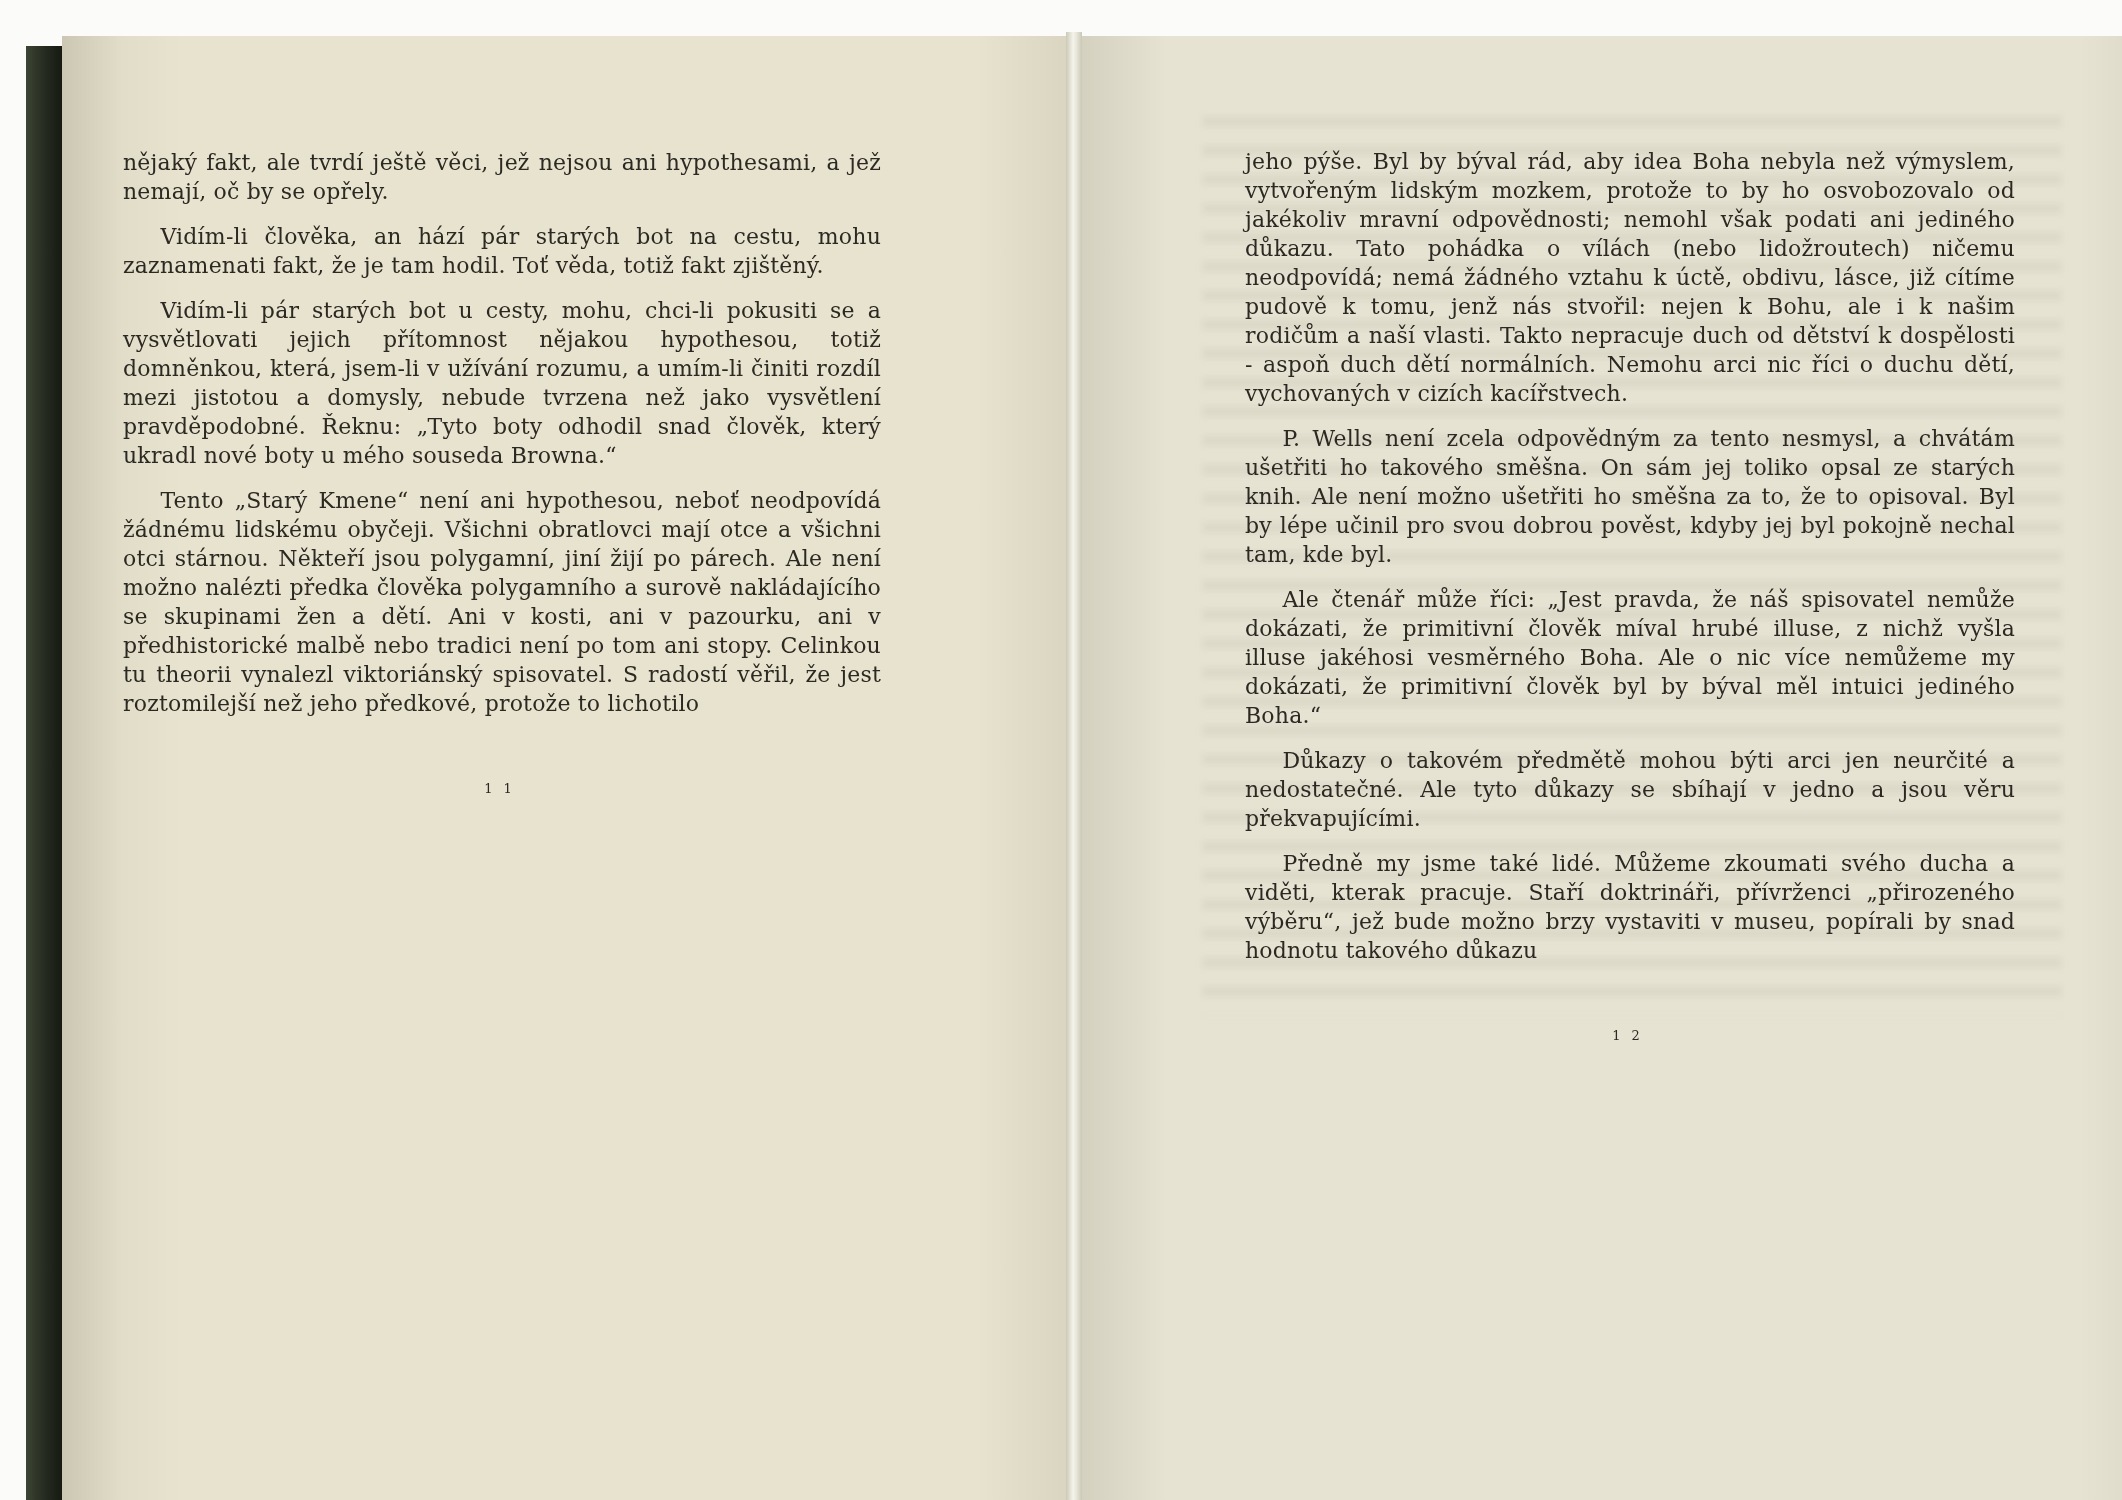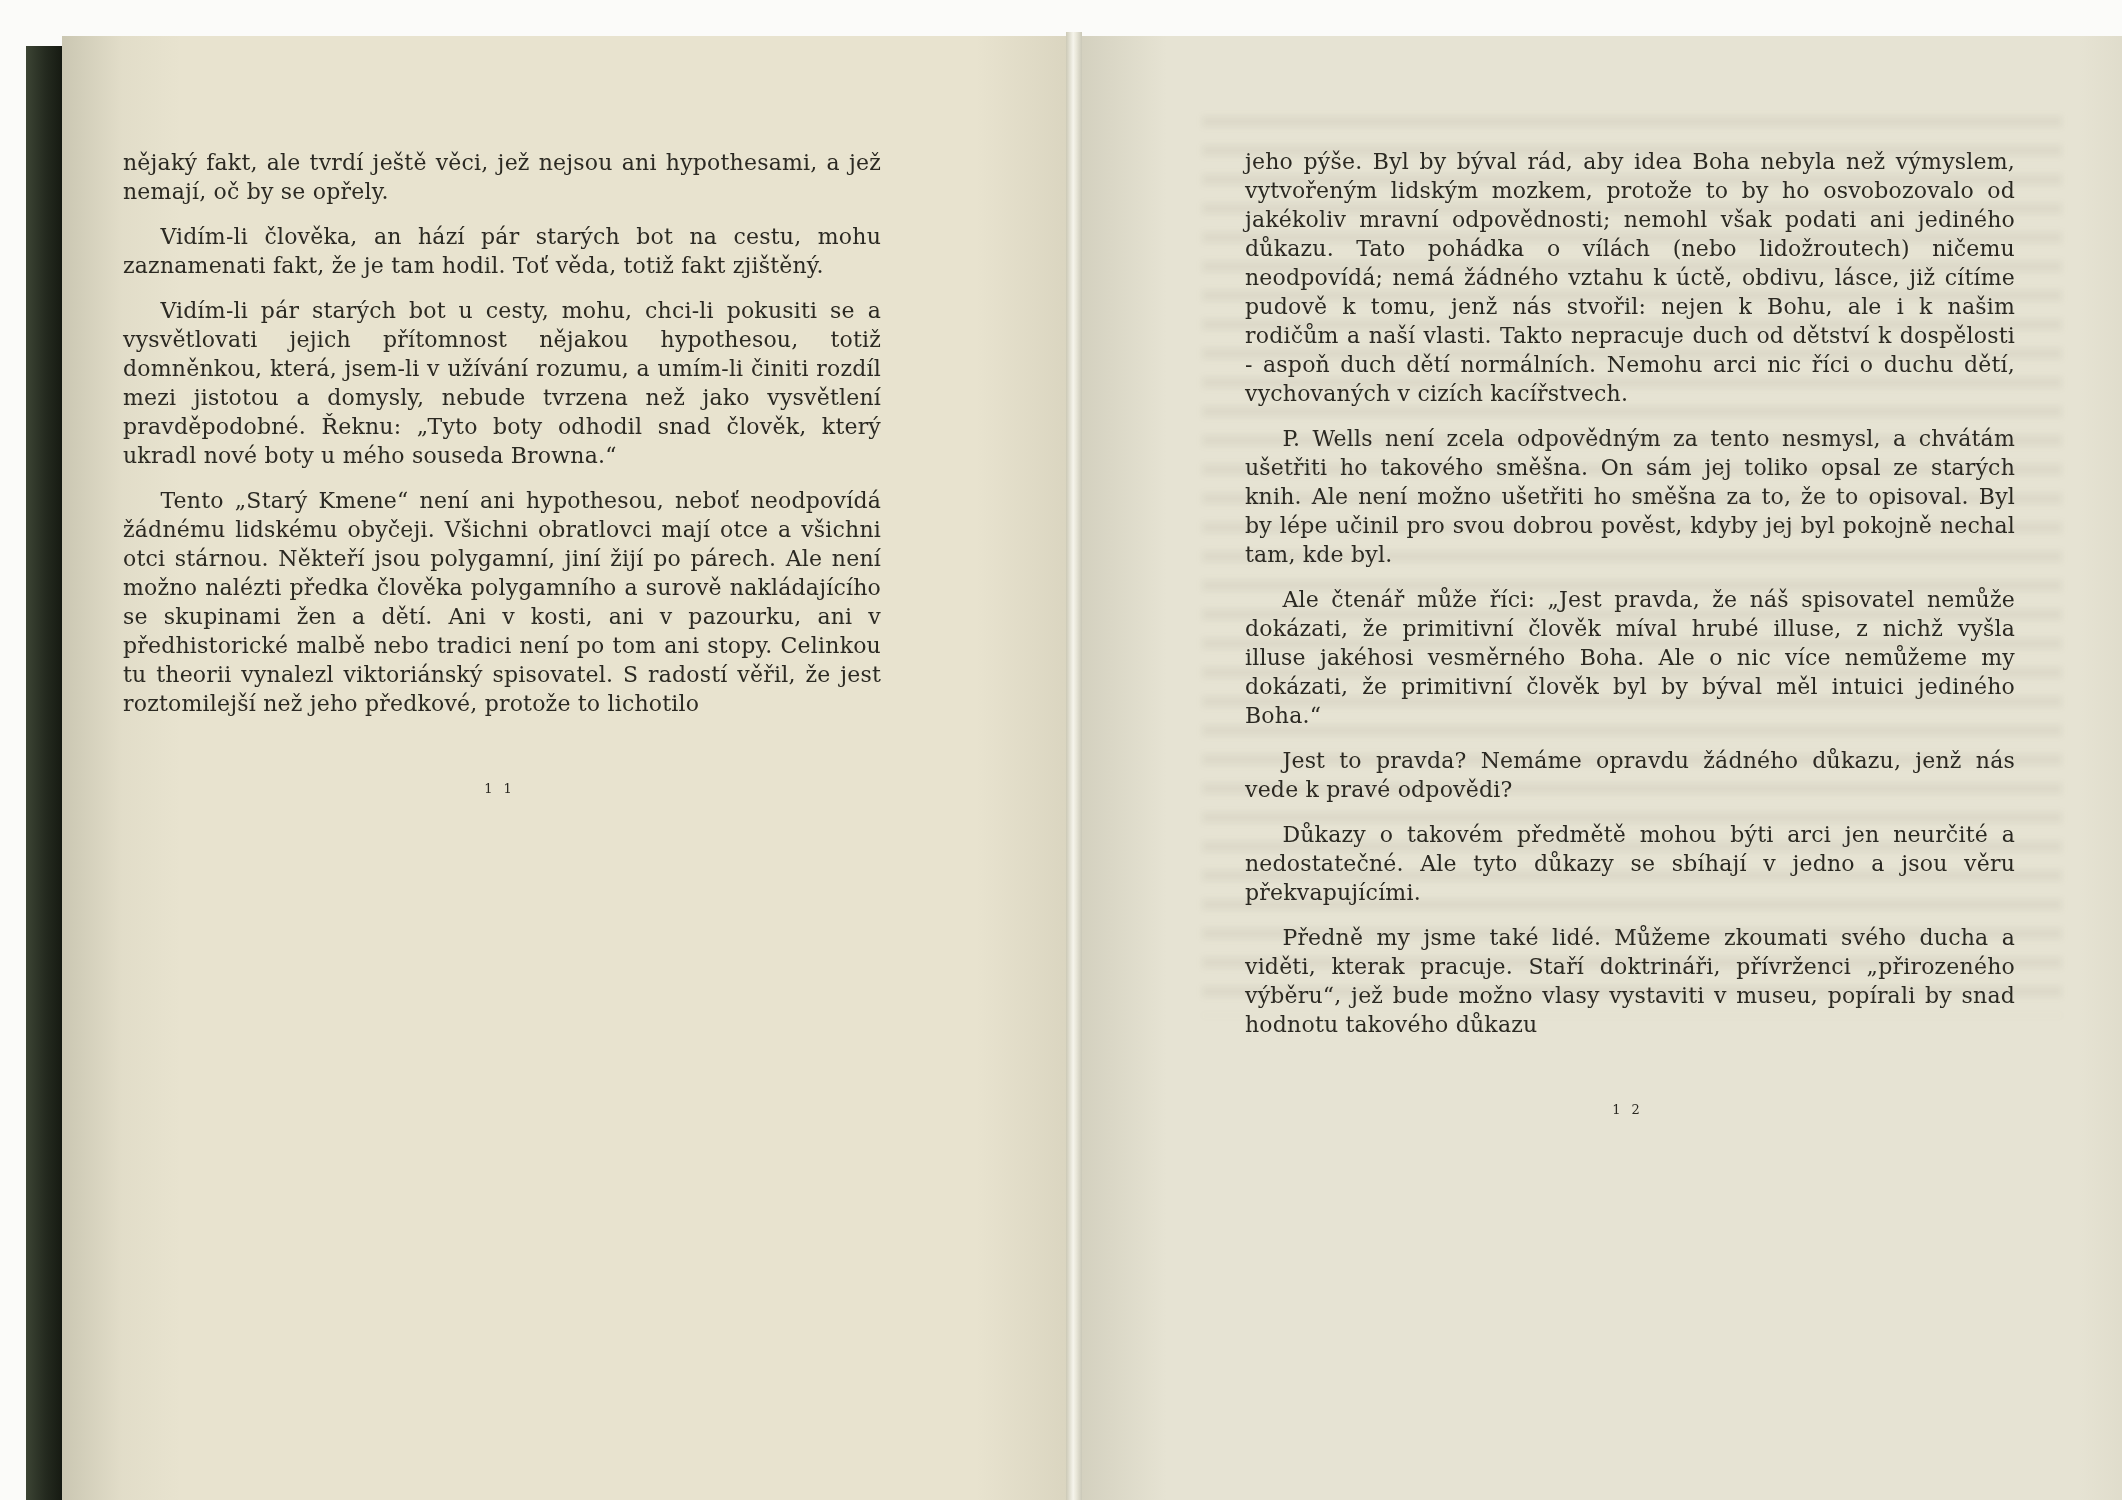--- a/index.html
+++ b/index.html
@@ -139,21 +139,20 @@
 
   <div class="page-gap"></div>
 
   <div class="page page-right">
     <div class="show-through"></div>
     <div class="text-block text-block-right">
       <div>
           <p class="para">jeho pýše. Byl by býval rád, aby idea Boha nebyla než výmyslem, vytvořeným lidským mozkem, protože to by ho osvobozovalo od jakékoliv mravní odpovědnosti; nemohl však podati ani jediného důkazu. Tato pohádka o vílách (nebo lidožroutech) ničemu neodpovídá; nemá žádného vztahu k úctě, obdivu, lásce, již cítíme pudově k tomu, jenž nás stvořil: nejen k Bohu, ale i k našim rodičům a naší vlasti. Takto nepracuje duch od dětství k dospělosti - aspoň duch dětí normálních. Nemohu arci nic říci o duchu dětí, vychovaných v cizích kacířstvech.</p>
           <p class="para indent">P. Wells není zcela odpovědným za tento nesmysl, a chvátám ušetřiti ho takového směšna. On sám jej toliko opsal ze starých knih. Ale není možno ušetřiti ho směšna za to, že to opisoval. Byl by lépe učinil pro svou dobrou pověst, kdyby jej byl pokojně nechal tam, kde byl.</p>
           <p class="para indent">Ale čtenář může říci: „Jest pravda, že náš spisovatel nemůže dokázati, že primitivní člověk míval hrubé illuse, z nichž vyšla illuse jakéhosi vesměrného Boha. Ale o nic více nemůžeme my dokázati, že primitivní člověk byl by býval měl intuici jediného Boha.“</p>
-          <p class="para indent">Jest to pravda? Nemáme opravdu žádného důkazu, jenž nás vede k pravé odpovědi?</p>
           <p class="para indent">Důkazy o takovém předmětě mohou býti arci jen neurčité a nedostatečné. Ale tyto důkazy se sbíhají v jedno a jsou věru překvapujícími.</p>
-          <p class="para indent">Předně my jsme také lidé. Můžeme zkoumati svého ducha a viděti, kterak pracuje. Staří doktrináři, přívrženci „přirozeného výběru“, jež bude možno vlasy vystaviti v museu, popírali by snad hodnotu takového důkazu</p>
+          <p class="para indent">Předně my jsme také lidé. Můžeme zkoumati svého ducha a viděti, kterak pracuje. Staří doktrináři, přívrženci „přirozeného výběru“, jež bude možno brzy vystaviti v museu, popírali by snad hodnotu takového důkazu</p>
         </div>
       <div class="page-number">12</div>
     </div>
   </div>
 
 </div>
 
 </body></html>

